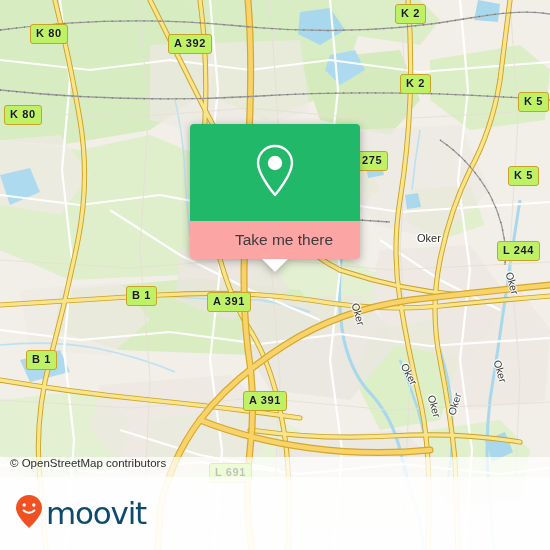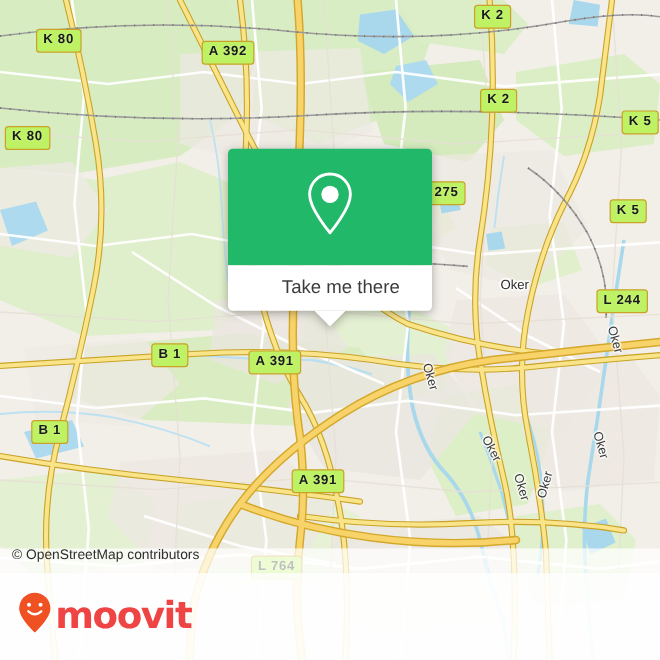--- a/index.html
+++ b/index.html
@@ -75,21 +75,21 @@
   #popup-head {
     height: 97px;
     background: #21b869;
     border-radius: 4px 4px 0 0;
     display: flex;
     align-items: center;
     justify-content: center;
   }
   #popup-foot {
     height: 38px;
-    background: #ffffff;
+    background: #fca5a5;
     border-radius: 0 0 4px 4px;
     display: flex;
     align-items: center;
     justify-content: center;
     color: #3b3b3b;
     font-size: 15.5px;
     padding-left: 18px;
   }
   #popup-tail {
     position: absolute;
@@ -137,25 +137,25 @@
     color: #1f1f1f;
     letter-spacing: .1px;
   }
   #brand {
     display: flex;
     align-items: center;
     gap: 2px;
   }
   #brand-word {
     font-size: 31px;
-    color: #ef4444;
+    color: #0c4a6e;
     letter-spacing: -1.2px;
     line-height: 1;
     font-family: "DejaVu Sans", sans-serif;
-    font-weight: 700;
+    font-weight: 400;
   }
 </style>
 </head>
 <body>
 
 <div id="root">
 
   <div id="map">
     <svg width="550" height="550" viewBox="0 0 550 550">
       <defs>
@@ -292,21 +292,21 @@
     <div class="shield" style="left:400px; top:74px;">K 2</div>
     <div class="shield" style="left:518px; top:92px;">K 5</div>
     <div class="shield" style="left:4px;   top:105px;">K 80</div>
     <div class="shield" style="left:508px; top:166px;">K 5</div>
     <div class="shield" style="left:356px; top:151px;">275</div>
     <div class="shield" style="left:497px; top:241px;">L 244</div>
     <div class="shield" style="left:126px; top:286px;">B 1</div>
     <div class="shield" style="left:207px; top:292px;">A 391</div>
     <div class="shield" style="left:26px;  top:350px;">B 1</div>
     <div class="shield" style="left:243px; top:391px;">A 391</div>
-    <div class="shield" style="left:209px; top:463px;">L 764</div>
+    <div class="shield" style="left:209px; top:463px;">L 691</div>
 
     <div class="place-label" style="left:417px; top:232px;">Oker</div>
 
     <div class="water-label" style="left:347px; top:308px; transform:rotate(74deg);">Oker</div>
     <div class="water-label" style="left:501px; top:277px; transform:rotate(74deg);">Oker</div>
     <div class="water-label" style="left:398px; top:368px; transform:rotate(62deg);">Oker</div>
     <div class="water-label" style="left:489px; top:365px; transform:rotate(74deg);">Oker</div>
     <div class="water-label" style="left:423px; top:400px; transform:rotate(74deg);">Oker</div>
     <div class="water-label" style="left:443px; top:398px; transform:rotate(-74deg);">Oker</div>
   </div>

